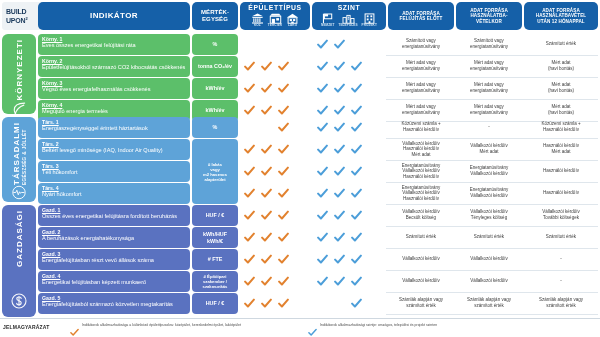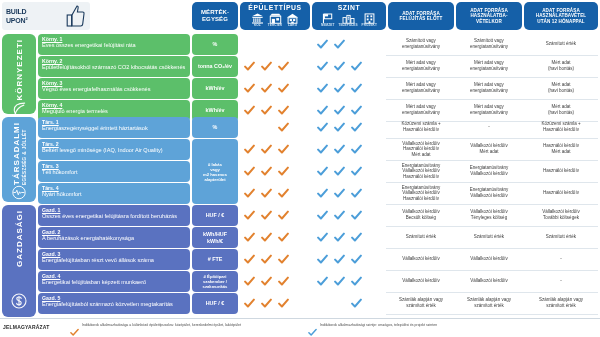--- a/index.html
+++ b/index.html
@@ -97,20 +97,23 @@
       <div><span>UPON</span><span class="sup">2</span></div>
     </div>
     <div class="hand">
       <svg width="20" height="24" viewBox="0 0 20 24">
         <path d="M6 22 V11 L11 2 q1.4 .2 1.1 2 L11.4 8 h5.2 q1.6 0 1.4 1.7 l-1.3 10.4 q-.2 1.9-2 1.9 Z" fill="none" stroke="#1b3a5c" stroke-width="1.1"></path>
         <rect x="1.2" y="11" width="4.4" height="11" fill="none" stroke="#1b3a5c" stroke-width="1.1"></rect>
       </svg>
     </div>
   </div>
 
+  <div class="hdr" style="left:38px; width:152px;">
+    <span>INDIKÁTOR</span>
+  </div>
 
   <div class="hdr small" style="left:192px; width:46px; font-weight:bold;">
     <span style="font-size:6px;">MÉRTÉK-</span>
     <span style="font-size:6px;">EGYSÉG</span>
   </div>
 
   <div class="hdr" style="left:240px; width:70px;">
     <span class="cap">ÉPÜLETTÍPUS</span>
     <div class="icons">
       <div class="icocell">

